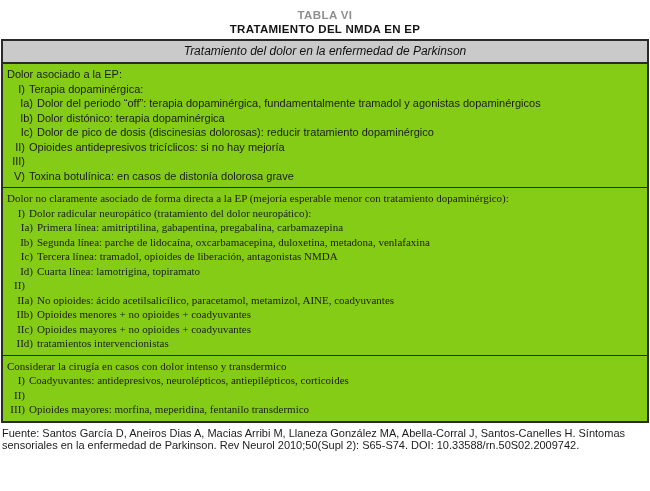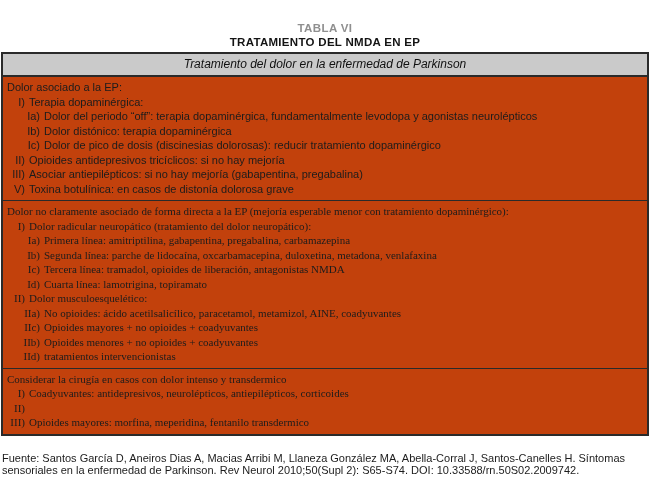--- a/index.html
+++ b/index.html
@@ -12,63 +12,63 @@
   html,body{margin:0;padding:0;}
   body{
     width:650px;height:491px;background:#ffffff;
     font-family:"Liberation Sans",sans-serif;
     color:var(--text);
     -webkit-font-smoothing:antialiased;
   }
   .page{width:650px;height:491px;overflow:hidden;}
 
   
-  .caption{text-align:center;padding-top:21px;line-height:14px;}
+  .caption{text-align:center;padding-top:8px;line-height:14px;}
   .caption .label{
     color:var(--caption-label);
     font-size:11.5px;font-weight:bold;letter-spacing:.4px;
   }
   .caption .title{
     color:#141414;
     font-size:11.5px;font-weight:bold;letter-spacing:.3px;
   }
 
   
   .table{
     margin:3px 1px 0 1px;
     border:2px solid var(--border);
-    background:#c2410c;
+    background:#84cc16;
   }
   .thead{
     background:var(--header-bg);
     border-bottom:2px solid var(--border);
     text-align:center;
     font-style:italic;
     font-size:12px;
     padding:3px 0 4px 0;
     color:#111;
   }
   .tsection{
     padding:3px 4px 4px 4px;
     font-size:11px;
     line-height:14.5px;
   }
   .tsection + .tsection{border-top:1.5px solid var(--border);font-family:Liberation Serif, serif;}
 
   .line{display:flex;align-items:center;}
   .line .num{flex:0 0 auto;text-align:right;white-space:pre;}
   .line.l1 .num{width:18px;margin-right:4px;}
-  .line.l2 .num{width:22px;margin-left:11px;margin-right:4px;}
+  .line.l2 .num{width:22px;margin-left:4px;margin-right:4px;}
   .line.head .text{max-width:558px;}
 
   
   .footer{
     font-size:11px;
     line-height:12.5px;
-    padding:16px 2px 0 2px;
+    padding:4px 2px 0 2px;
     color:var(--text);
   }
 </style>
 </head>
 <body>
 
 <div class="page">
 
   <div class="caption">
     <div class="label">TABLA VI</div>
@@ -80,37 +80,36 @@
     <div class="tsection">
         <div class="line head">
           <span class="text">Dolor asociado a la EP:</span>
         </div>
         <div class="line l1">
           <span class="num">I)</span>
           <span class="text">Terapia dopaminérgica:</span>
         </div>
         <div class="line l2">
           <span class="num">Ia)</span>
-          <span class="text">Dolor del periodo “off”: terapia dopaminérgica, fundamentalmente levodopa y agonistas neurolépticos</span>
+          <span class="text">Dolor del periodo “off”: terapia dopaminérgica, fundamentalmente tramadol y agonistas dopaminérgicos</span>
         </div>
         <div class="line l2">
           <span class="num">Ib)</span>
           <span class="text">Dolor distónico: terapia dopaminérgica</span>
         </div>
         <div class="line l2">
           <span class="num">Ic)</span>
           <span class="text">Dolor de pico de dosis (discinesias dolorosas): reducir tratamiento dopaminérgico</span>
         </div>
         <div class="line l1">
           <span class="num">II)</span>
           <span class="text">Opioides antidepresivos tricíclicos: si no hay mejoría</span>
         </div>
         <div class="line l1">
           <span class="num">III)</span>
-          <span class="text">Asociar antiepilépticos: si no hay mejoría (gabapentina, pregabalina)</span>
         </div>
         <div class="line l1">
           <span class="num">V)</span>
           <span class="text">Toxina botulínica: en casos de distonía dolorosa grave</span>
         </div>
       </div>
     <div class="tsection">
         <div class="line head">
           <span class="text">Dolor no claramente asociado de forma directa a la EP (mejoría esperable menor con tratamiento dopaminérgico):</span>
         </div>
@@ -129,33 +128,32 @@
         <div class="line l2">
           <span class="num">Ic)</span>
           <span class="text">Tercera línea: tramadol, opioides de liberación, antagonistas NMDA</span>
         </div>
         <div class="line l2">
           <span class="num">Id)</span>
           <span class="text">Cuarta línea: lamotrigina, topiramato</span>
         </div>
         <div class="line l1">
           <span class="num">II)</span>
-          <span class="text">Dolor musculoesquelético:</span>
         </div>
         <div class="line l2">
           <span class="num">IIa)</span>
           <span class="text">No opioides: ácido acetilsalicílico, paracetamol, metamizol, AINE, coadyuvantes</span>
         </div>
         <div class="line l2">
+          <span class="num">IIb)</span>
+          <span class="text">Opioides menores + no opioides + coadyuvantes</span>
+        </div>
+        <div class="line l2">
           <span class="num">IIc)</span>
           <span class="text">Opioides mayores + no opioides + coadyuvantes</span>
-        </div>
-        <div class="line l2">
-          <span class="num">IIb)</span>
-          <span class="text">Opioides menores + no opioides + coadyuvantes</span>
         </div>
         <div class="line l2">
           <span class="num">IId)</span>
           <span class="text">tratamientos intervencionistas</span>
         </div>
       </div>
     <div class="tsection">
         <div class="line head">
           <span class="text">Considerar la cirugía en casos con dolor intenso y transdermico</span>
         </div>

